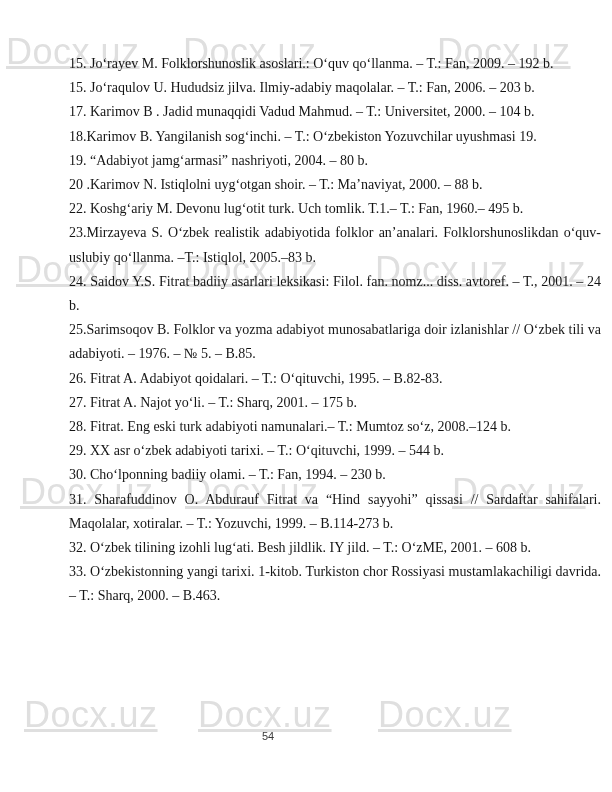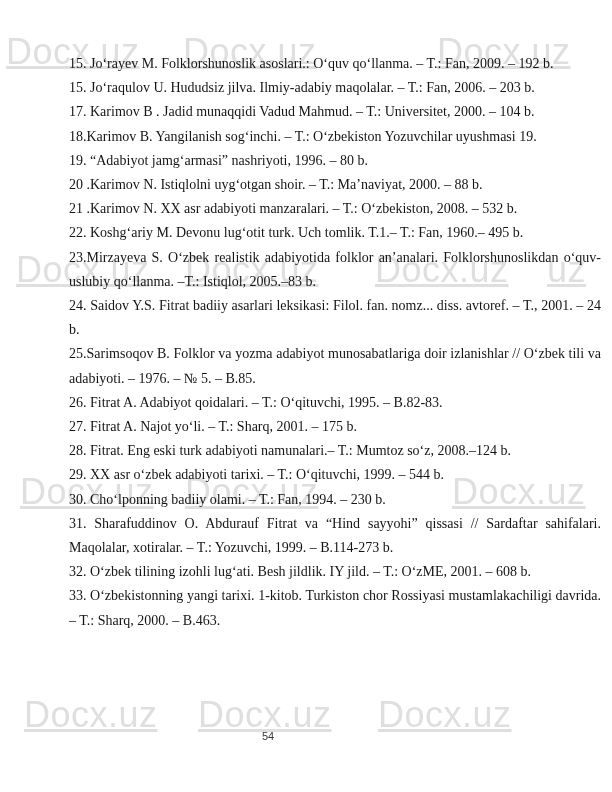--- a/index.html
+++ b/index.html
@@ -84,23 +84,22 @@
     <span class="wm" style="left:24px;  top:697px;">Docx.uz</span>
     <span class="wm" style="left:198px; top:697px;">Docx.uz</span>
     <span class="wm" style="left:378px; top:697px;">Docx.uz</span>
   </div>
 
   <div class="content">
     <p class="ref">15. Joʻrayev M. Folklorshunoslik asoslari.: Oʻquv qoʻllanma. – T.: Fan, 2009. – 192 b.</p>
     <p class="ref">15. Joʻraqulov U. Hududsiz jilva. Ilmiy-adabiy maqolalar. – T.: Fan, 2006. – 203 b.</p>
     <p class="ref">17. Karimov B . Jadid munaqqidi Vadud Mahmud. – T.: Universitet, 2000. – 104 b.</p>
     <p class="ref">18.Karimov B. Yangilanish sogʻinchi. – T.: Oʻzbekiston Yozuvchilar uyushmasi 19.</p>
-    <p class="ref">19. “Adabiyot jamgʻarmasi” nashriyoti, 1996. – 80 b.</p>
+    <p class="ref">19. “Adabiyot jamgʻarmasi” nashriyoti, 2004. – 80 b.</p>
     <p class="ref">20 .Karimov N. Istiqlolni uygʻotgan shoir. – T.: Maʼnaviyat, 2000. – 88 b.</p>
-    <p class="ref">21 .Karimov N. XX asr adabiyoti manzaralari. – T.: Oʻzbekiston, 2008. – 532 b.</p>
     <p class="ref">22. Koshgʻariy M. Devonu lugʻotit turk. Uch tomlik. T.1.– T.: Fan, 1960.– 495 b.</p>
     <p class="ref">23.Mirzayeva S. Oʻzbek realistik adabiyotida folklor anʼanalari. Folklorshunoslikdan oʻquv-uslubiy qoʻllanma. –T.: Istiqlol, 2005.–83 b.</p>
     <p class="ref">24. Saidov Y.S. Fitrat badiiy asarlari leksikasi: Filol. fan. nomz... diss. avtoref. – T., 2001. – 24 b.</p>
     <p class="ref">25.Sarimsoqov B. Folklor va yozma adabiyot munosabatlariga doir izlanishlar // Oʻzbek tili va adabiyoti. – 1976. – № 5. – B.85.</p>
     <p class="ref">26. Fitrat A. Adabiyot qoidalari. – T.: Oʻqituvchi, 1995. – B.82-83.</p>
     <p class="ref">27. Fitrat A. Najot yoʻli. – T.: Sharq, 2001. – 175 b.</p>
     <p class="ref">28. Fitrat. Eng eski turk adabiyoti namunalari.– T.: Mumtoz soʻz, 2008.–124 b.</p>
     <p class="ref">29. XX asr oʻzbek adabiyoti tarixi. – T.: Oʻqituvchi, 1999. – 544 b.</p>
     <p class="ref">30. Choʻlponning badiiy olami. – T.: Fan, 1994. – 230 b.</p>
     <p class="ref">31. Sharafuddinov O. Abdurauf Fitrat va “Hind sayyohi” qissasi // Sardaftar sahifalari. Maqolalar, xotiralar. – T.: Yozuvchi, 1999. – B.114-273 b.</p>

